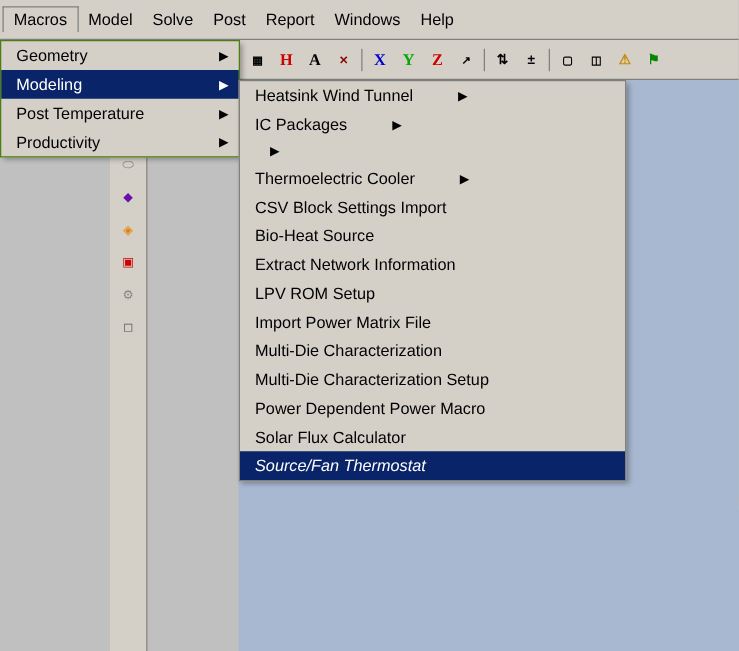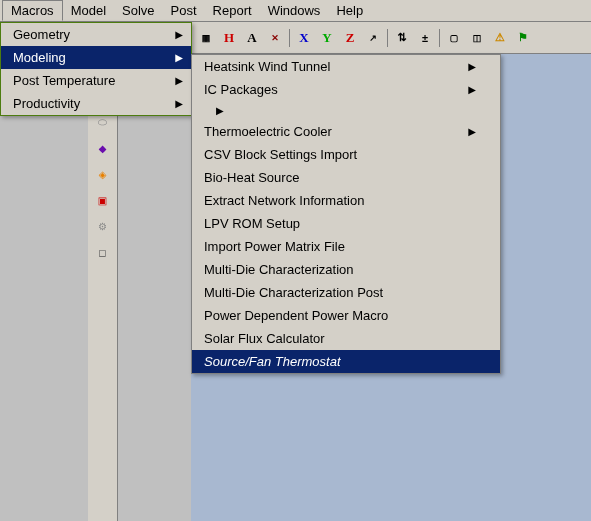--- a/index.html
+++ b/index.html
@@ -15,21 +15,21 @@
       background: #c0c0c0;
       overflow: hidden;
     }
 
     
     .menubar {
       background: #d4d0c8;
       border-bottom: 1px solid #808080;
       display: flex;
       align-items: center;
-      height: 22px;
+      height: 32px;
       padding: 0 2px;
     }
     .menubar-item {
       padding: 2px 8px;
       cursor: pointer;
       white-space: nowrap;
     }
     .menubar-item.active {
       background: #d4d0c8;
       border: 1px solid #808080;
@@ -84,22 +84,22 @@
       top: 32px;
       left: 191px;
       background: #d4d0c8;
       border: 1px solid #808080;
       min-width: 310px;
       box-shadow: 2px 2px 4px rgba(0,0,0,0.3);
     }
     .menu-l2-item {
       display: flex;
       align-items: center;
-      justify-content: space-between;
-      padding: 4px 24px 4px 12px;
+      justify-content: flex-start;
+      padding: 4px 8px 4px 12px;
       cursor: pointer;
       white-space: nowrap;
       gap: 24px;
     }
     .menu-l2-item.highlighted {
       background: #0a246a;
       color: white;
     }
     .menu-l2-item .arrow {
       margin-left: 12px;
@@ -287,21 +287,21 @@
       <div class="menu-l2-item">
         <span>LPV ROM Setup</span>
       </div>
       <div class="menu-l2-item">
         <span>Import Power Matrix File</span>
       </div>
       <div class="menu-l2-item">
         <span>Multi-Die Characterization</span>
       </div>
       <div class="menu-l2-item">
-        <span>Multi-Die Characterization Post</span>
+        <span>Multi-Die Characterization Setup</span>
       </div>
       <div class="menu-l2-item">
         <span>Power Dependent Power Macro</span>
       </div>
       <div class="menu-l2-item">
         <span>Solar Flux Calculator</span>
       </div>
       <div class="menu-l2-item highlighted" style="background:#0a246a; color:white;font-style:italic;">
         <span>Source/Fan Thermostat</span>
       </div>

